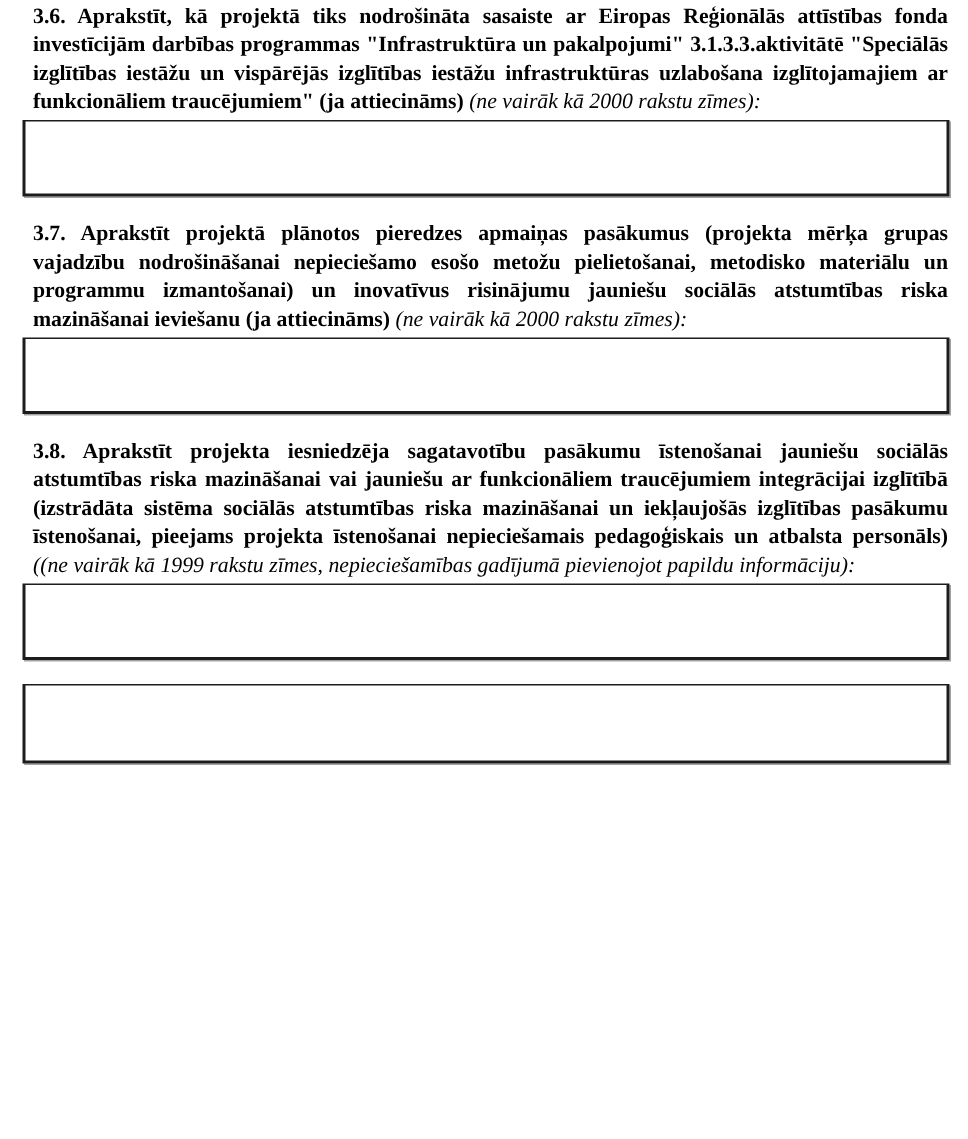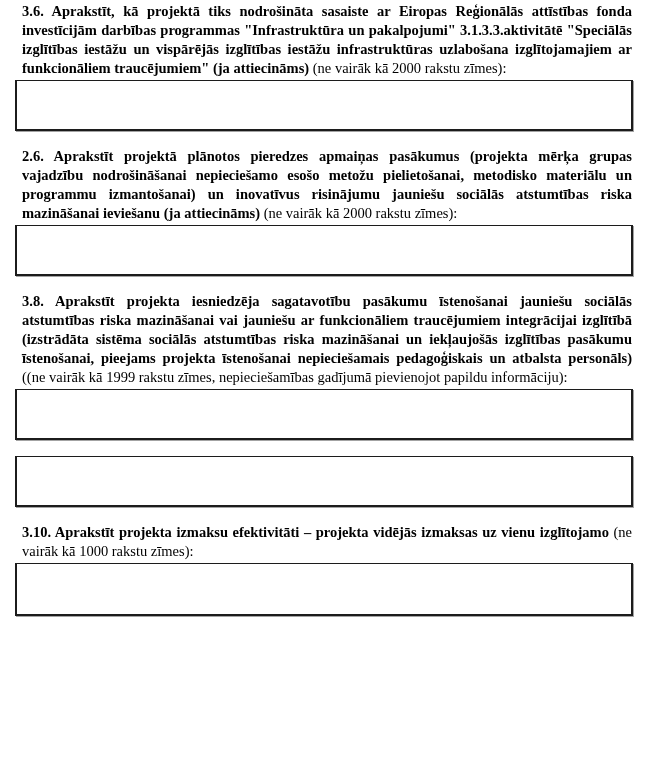--- a/index.html
+++ b/index.html
@@ -18,20 +18,21 @@
     font-size: 14.5px;
     line-height: 19px;
     font-weight: 700;
     text-align: justify;
     padding-left: 7px;
     padding-right: 1px;
     margin-bottom: 2px;
   }
   .prompt .note {
     font-weight: 400;
+    font-style: italic;
   }
   .answer-box {
     width: 100%;
     height: 51px;
     background: #ffffff;
     border: 2px solid #1c1c1c;
     border-top-width: 1px;
     box-shadow: 1px 1px 0 #a3a3a3;
     margin-bottom: 16px;
     cursor: text;
@@ -49,39 +50,32 @@
   <div class="section">
     <p class="prompt">
       <span class="bold-text">3.6. Aprakstīt, kā projektā tiks nodrošināta sasaiste ar Eiropas Reģionālās attīstības fonda investīcijām darbības programmas "Infrastruktūra un pakalpojumi" 3.1.3.3.aktivitātē "Speciālās izglītības iestāžu un vispārējās izglītības iestāžu infrastruktūras uzlabošana izglītojamajiem ar funkcionāliem traucējumiem" (ja attiecināms)</span>
       <span class="note">(ne vairāk kā 2000 rakstu zīmes):</span>
     </p>
     <div class="answer-box"></div>
   </div>
 
   <div class="section">
     <p class="prompt">
-      <span class="bold-text">2.6. Aprakstīt projektā plānotos pieredzes apmaiņas pasākumus (projekta mērķa grupas vajadzību nodrošināšanai nepieciešamo esošo metožu pielietošanai, metodisko materiālu un programmu izmantošanai) un inovatīvus risinājumu jauniešu sociālās atstumtības riska mazināšanai ieviešanu (ja attiecināms)</span>
+      <span class="bold-text">3.7. Aprakstīt projektā plānotos pieredzes apmaiņas pasākumus (projekta mērķa grupas vajadzību nodrošināšanai nepieciešamo esošo metožu pielietošanai, metodisko materiālu un programmu izmantošanai) un inovatīvus risinājumu jauniešu sociālās atstumtības riska mazināšanai ieviešanu (ja attiecināms)</span>
       <span class="note">(ne vairāk kā 2000 rakstu zīmes):</span>
     </p>
     <div class="answer-box"></div>
   </div>
 
   <div class="section">
     <p class="prompt">
       <span class="bold-text">3.8. Aprakstīt projekta iesniedzēja sagatavotību pasākumu īstenošanai jauniešu sociālās atstumtības riska mazināšanai vai jauniešu ar funkcionāliem traucējumiem integrācijai izglītībā (izstrādāta sistēma sociālās atstumtības riska mazināšanai un iekļaujošās izglītības pasākumu īstenošanai, pieejams projekta īstenošanai nepieciešamais pedagoģiskais un atbalsta personāls)</span>
       <span class="note">((ne vairāk kā 1999 rakstu zīmes, nepieciešamības gadījumā pievienojot papildu informāciju):</span>
     </p>
     <div class="answer-box"></div>
   </div>
 
   <div class="section">
     <div class="answer-box"></div>
   </div>
 
-  <div class="section">
-    <p class="prompt">
-      <span class="bold-text">3.10. Aprakstīt projekta izmaksu efektivitāti – projekta vidējās izmaksas uz vienu izglītojamo</span>
-      <span class="note">(ne vairāk kā 1000 rakstu zīmes):</span>
-    </p>
-    <div class="answer-box"></div>
-  </div>
 
 </div>
 
 </body></html>

